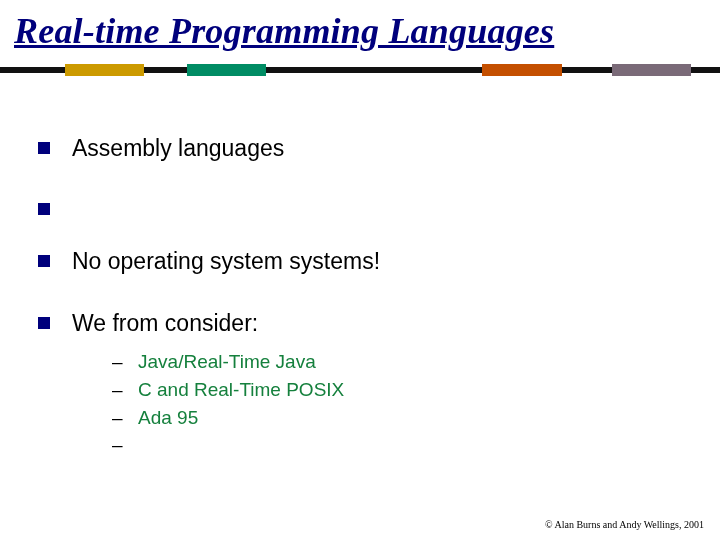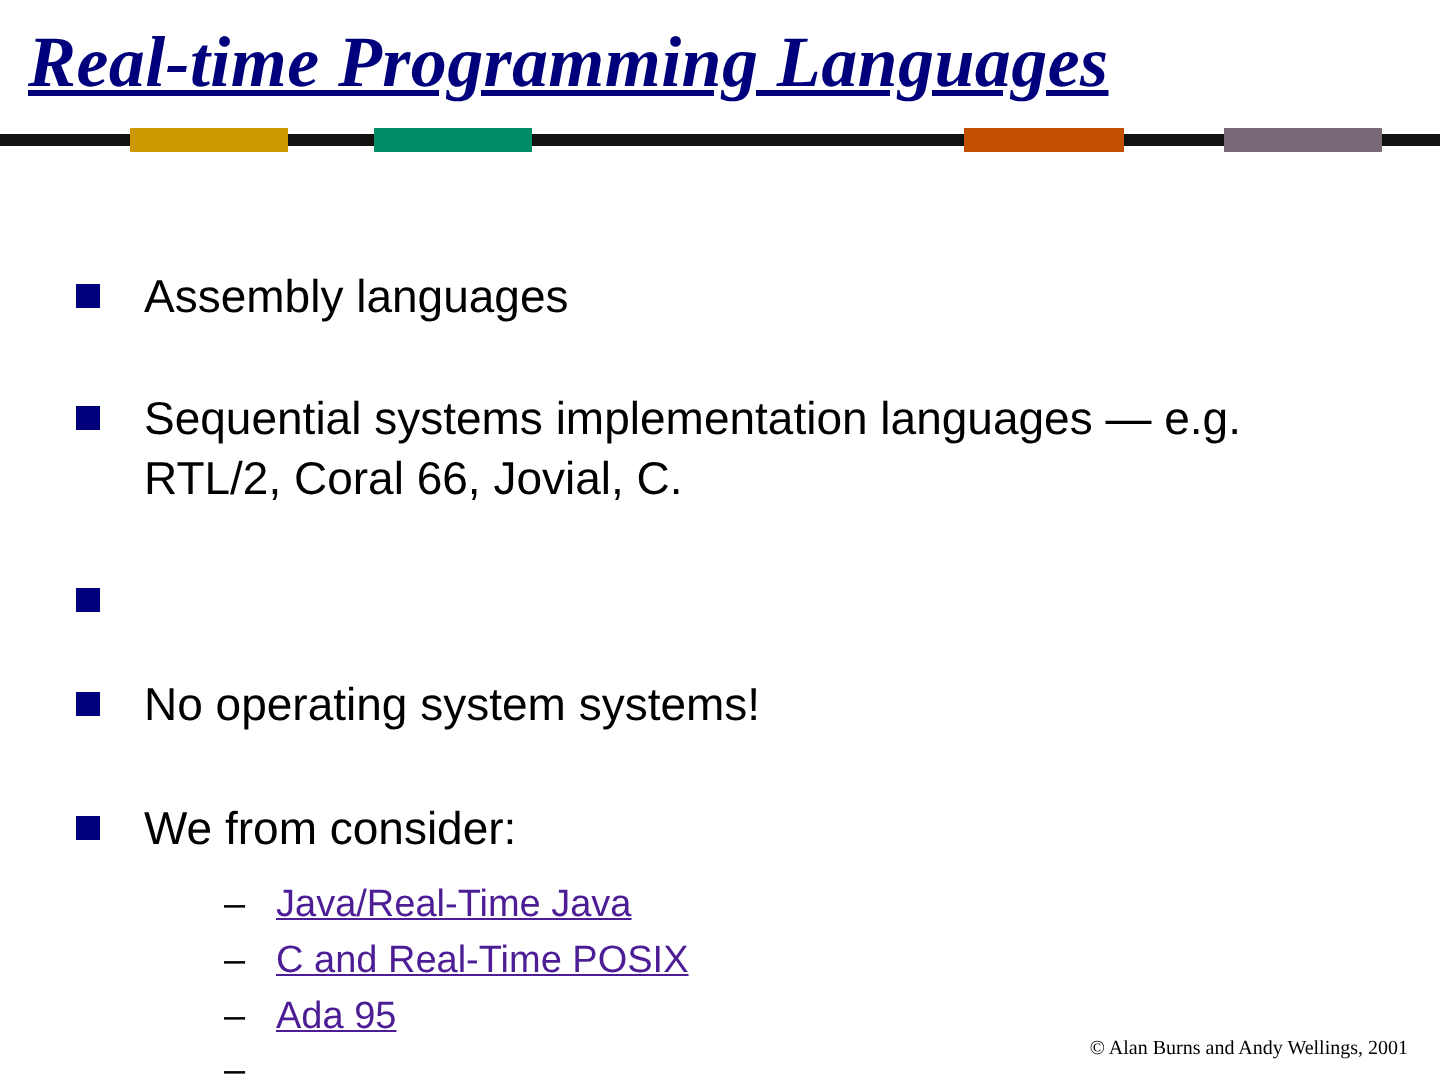--- a/index.html
+++ b/index.html
@@ -79,22 +79,21 @@
   .dash {
     flex: 0 0 16px;
     font-size: 19px;
     color: #000;
     margin-right: 10px;
     line-height: 1.3;
   }
   .sub-text {
     font-size: 19px;
     line-height: 1.3;
-    color: #4c1d95;
-    text-decoration: underline;
+    color: #15803d;
   }
 
   .footer {
     position: absolute;
     right: 16px;
     bottom: 10px;
     font-family: Liberation Serif, serif;
     font-size: 10px;
     color: #000;
   }
@@ -110,24 +109,20 @@
   <div class="stripe-color c2"></div>
   <div class="stripe-color c3"></div>
   <div class="stripe-color c4"></div>
 </div>
 
 <div class="content">
 
   <div class="bullet-row">
     <div class="sq"></div>
     <div class="bullet-text">Assembly languages</div>
-  </div>
-  <div class="bullet-row">
-    <div class="sq"></div>
-    <div class="bullet-text">Sequential systems implementation languages — e.g. RTL/2, Coral 66, Jovial, C.</div>
   </div>
   <div class="bullet-row">
     <div class="sq"></div>
   </div>
   <div class="bullet-row">
     <div class="sq"></div>
     <div class="bullet-text">No operating system systems!</div>
   </div>
   <div class="bullet-row">
     <div class="sq"></div>

